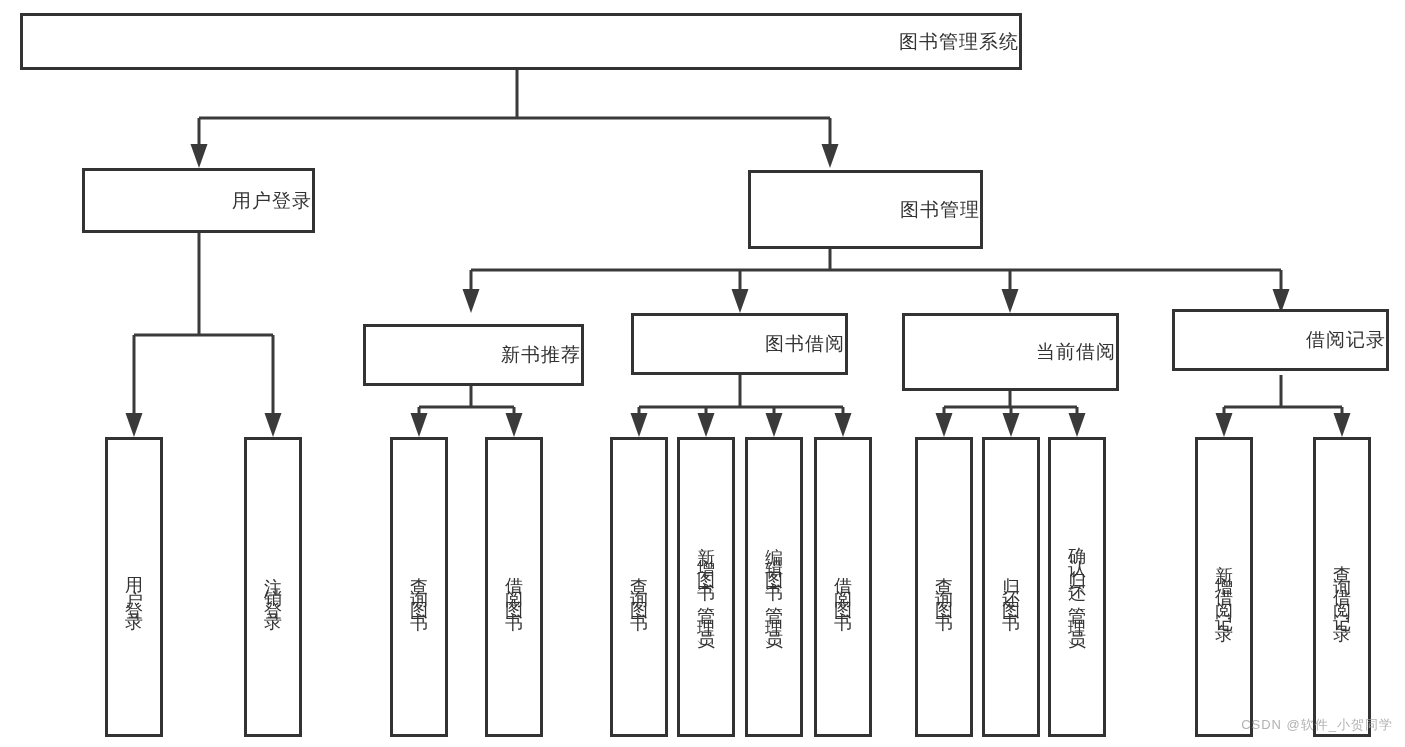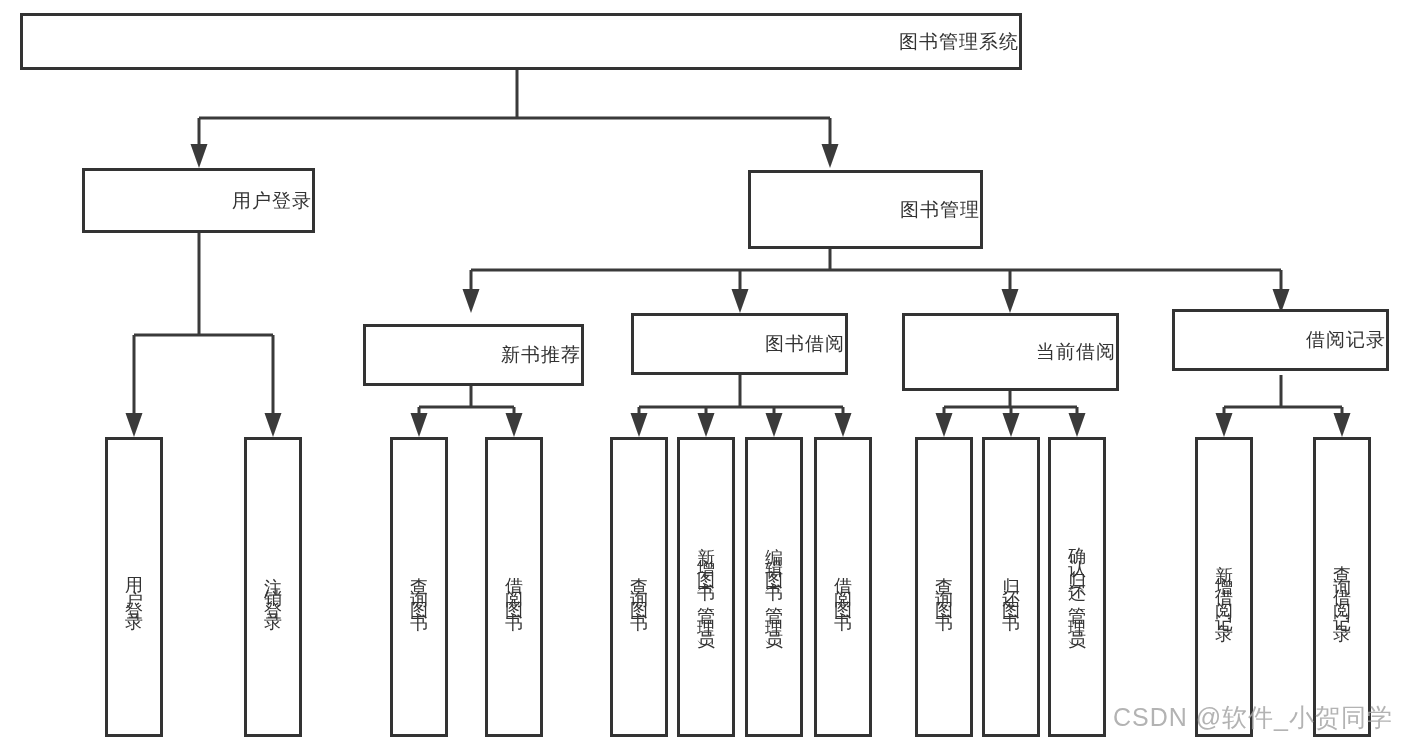--- a/index.html
+++ b/index.html
@@ -46,21 +46,21 @@
     color:var(--text);
     white-space:nowrap;
   }
   #connector-svg{
     position:absolute;left:0;top:0;width:1405px;height:747px;
     z-index:1;
   }
   .watermark{
     position:absolute;
     right:12px;bottom:13px;
-    font-size:25px;
+    font-size:13px;
     color:var(--wm);
     opacity:.85;
     z-index:3;
     letter-spacing:1px;
   }
 </style>
 </head>
 <body>
 
 <div id="canvas">

